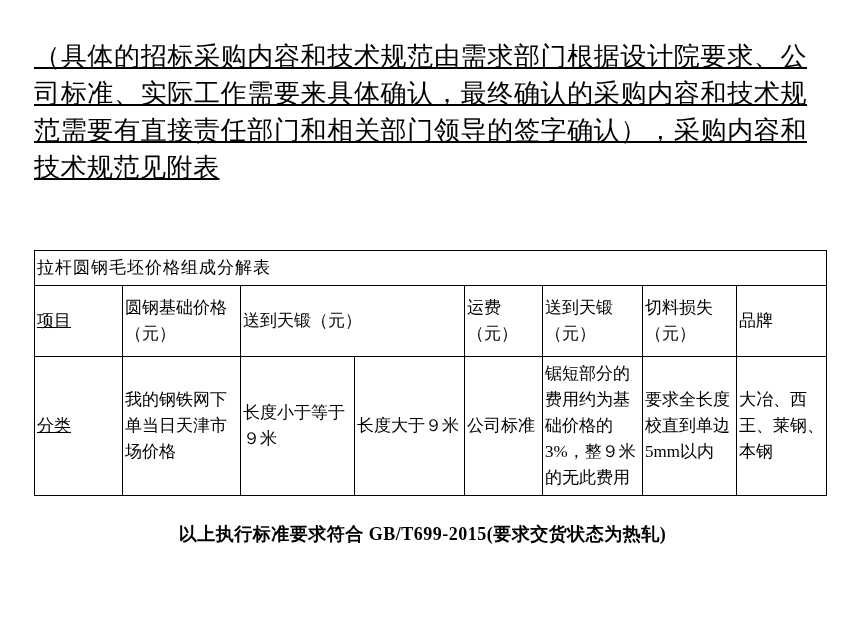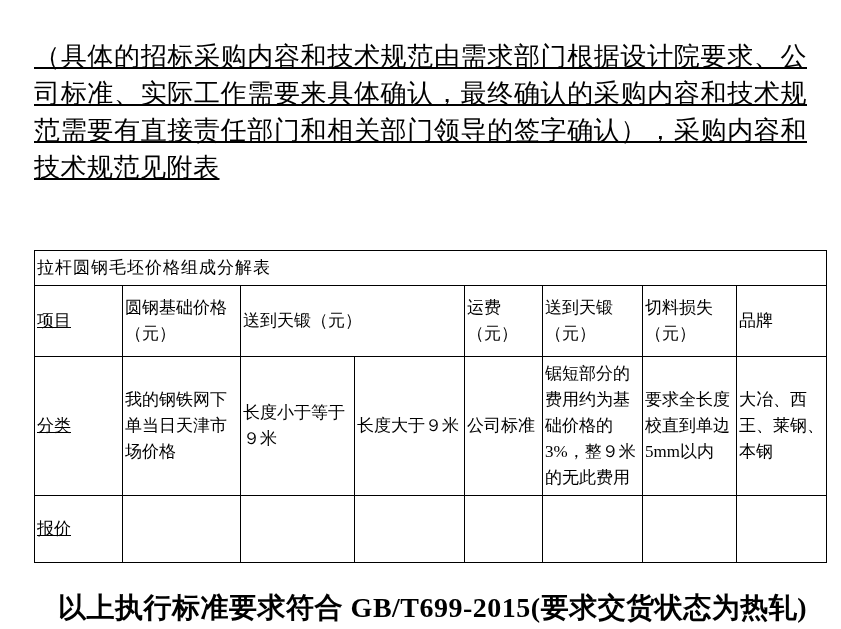--- a/index.html
+++ b/index.html
@@ -61,24 +61,24 @@
   }
   td.body-cell {
     height: 128px;
     padding: 8px 10px;
   }
   td.quote-cell {
     height: 58px;
   }
   .footer-note {
     margin-top: 26px;
-    font-size: 28px;
+    font-size: 18px;
     font-weight: bold;
     letter-spacing: 0.5px;
-    text-align: right;
+    text-align: center;
     padding-left: 4px;
   }
   .col-1 { width: 88px; }
   .col-2 { width: 118px; }
   .col-3 { width: 114px; }
   .col-4 { width: 110px; }
   .col-5 { width: 78px; }
   .col-6 { width: 100px; }
   .col-7 { width: 94px; }
   .col-8 { width: 90px; }
@@ -118,29 +118,19 @@
         <tr>
           <td class="body-cell row-label">分类</td>
           <td class="body-cell">我的钢铁网下单当日天津市场价格</td>
           <td class="body-cell">长度小于等于９米</td>
           <td class="body-cell">长度大于９米</td>
           <td class="body-cell">公司标准</td>
           <td class="body-cell">锯短部分的费用约为基础价格的3%，整９米的无此费用</td>
           <td class="body-cell">要求全长度校直到单边5mm以内</td>
           <td class="body-cell">大冶、西王、莱钢、本钢</td>
         </tr>
-        <tr>
-          <td class="quote-cell row-label">报价</td>
-          <td class="quote-cell"></td>
-          <td class="quote-cell"></td>
-          <td class="quote-cell"></td>
-          <td class="quote-cell"></td>
-          <td class="quote-cell"></td>
-          <td class="quote-cell"></td>
-          <td class="quote-cell"></td>
-        </tr>
       </tbody>
     </table>
   </div>
 
   <p class="footer-note">以上执行标准要求符合 GB/T699-2015(要求交货状态为热轧)</p>
 
 </div>
 
 </body></html>

